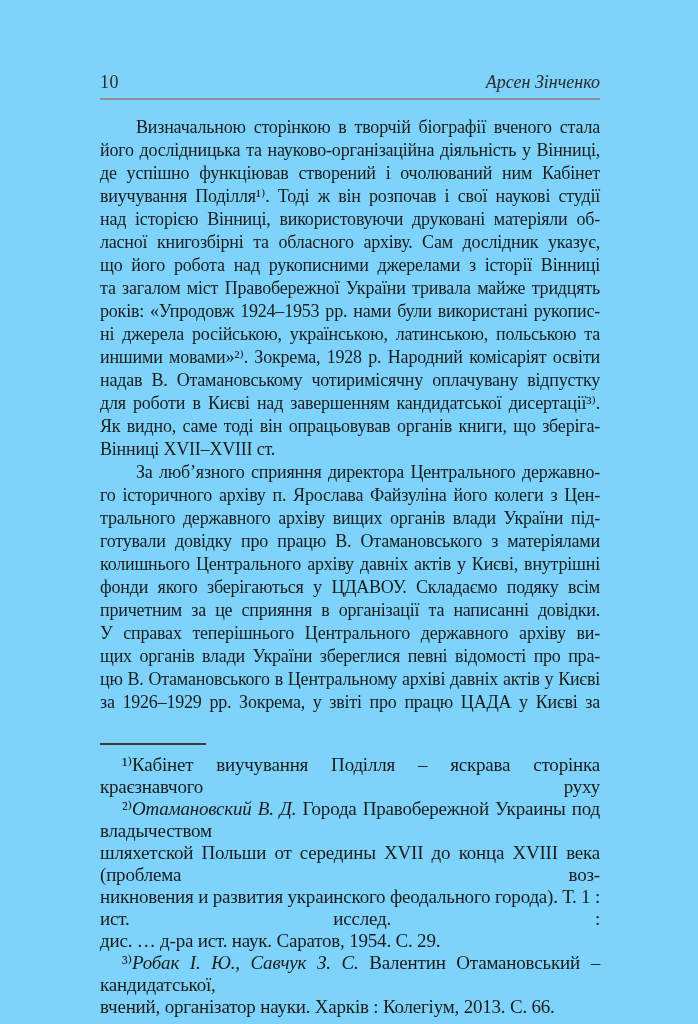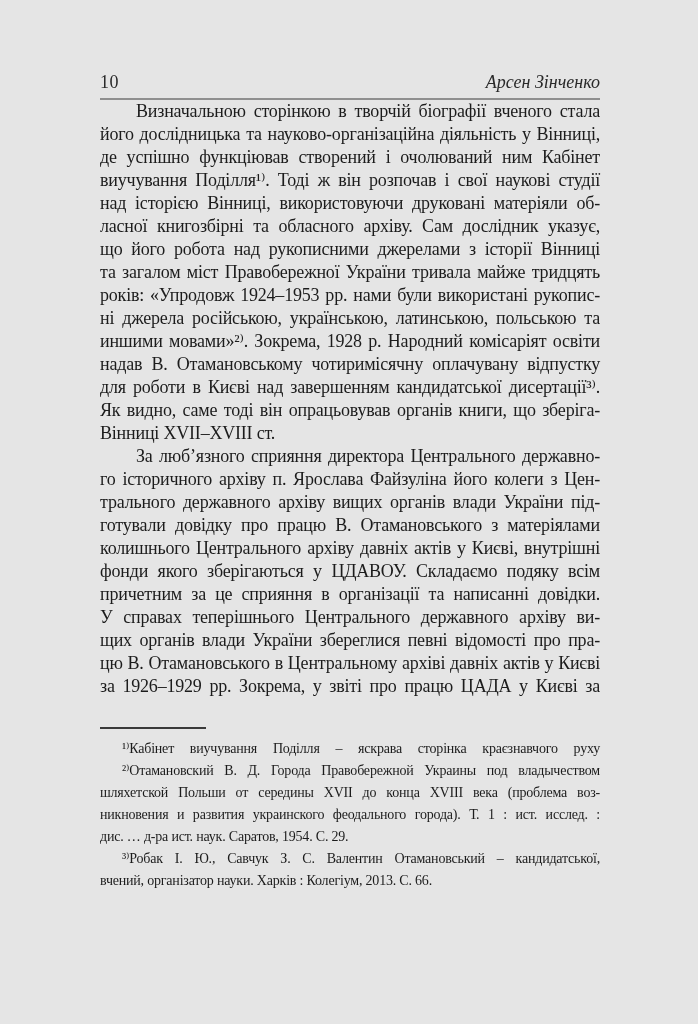--- a/index.html
+++ b/index.html
@@ -4,21 +4,21 @@
 <style>
   html, body {
     margin: 0;
     padding: 0;
     background: #ffffff;
   }
   .page {
     position: relative;
     width: 698px;
     height: 1024px;
-    background: #e5e5e5;
+    background: #7dd3fc;
     overflow: hidden;
     font-family: "Liberation Serif", "DejaVu Serif", serif;
     color: #1e1e1e;
   }
   .content {
     position: absolute;
     left: 100px;
     top: 72px;
     width: 500px;
   }
@@ -38,20 +38,21 @@
     font-style: italic;
     color: #2a2a2a;
   }
   .header-rule {
     height: 2px;
     background: #8f8f8f;
     width: 100%;
   }
   
   .body-text {
+    margin-top: 16px;
     font-size: 18px;
     line-height: 23px;
     letter-spacing: -0.2px;
     color: #1c1c1c;
   }
   .line {
     text-align: justify;
     text-align-last: justify;
     white-space: normal;
   }
@@ -65,29 +66,30 @@
   .footnotes {
     margin-top: 29px;
   }
   .footnote-rule {
     width: 106px;
     height: 2px;
     background: #3a3a3a;
     margin-bottom: 9px;
   }
   .footnote {
-    font-size: 14px;
+    font-size: 19px;
     line-height: 22px;
     letter-spacing: -0.2px;
     color: #1c1c1c;
   }
   .fn-lead {
     text-indent: 22px;
   }
   .italic {
+    font-style: italic;
   }
 </style>
 </head>
 <body>
 
 <div class="page">
   <div class="content">
 
     <div class="header">
       <span class="page-number">10</span>

